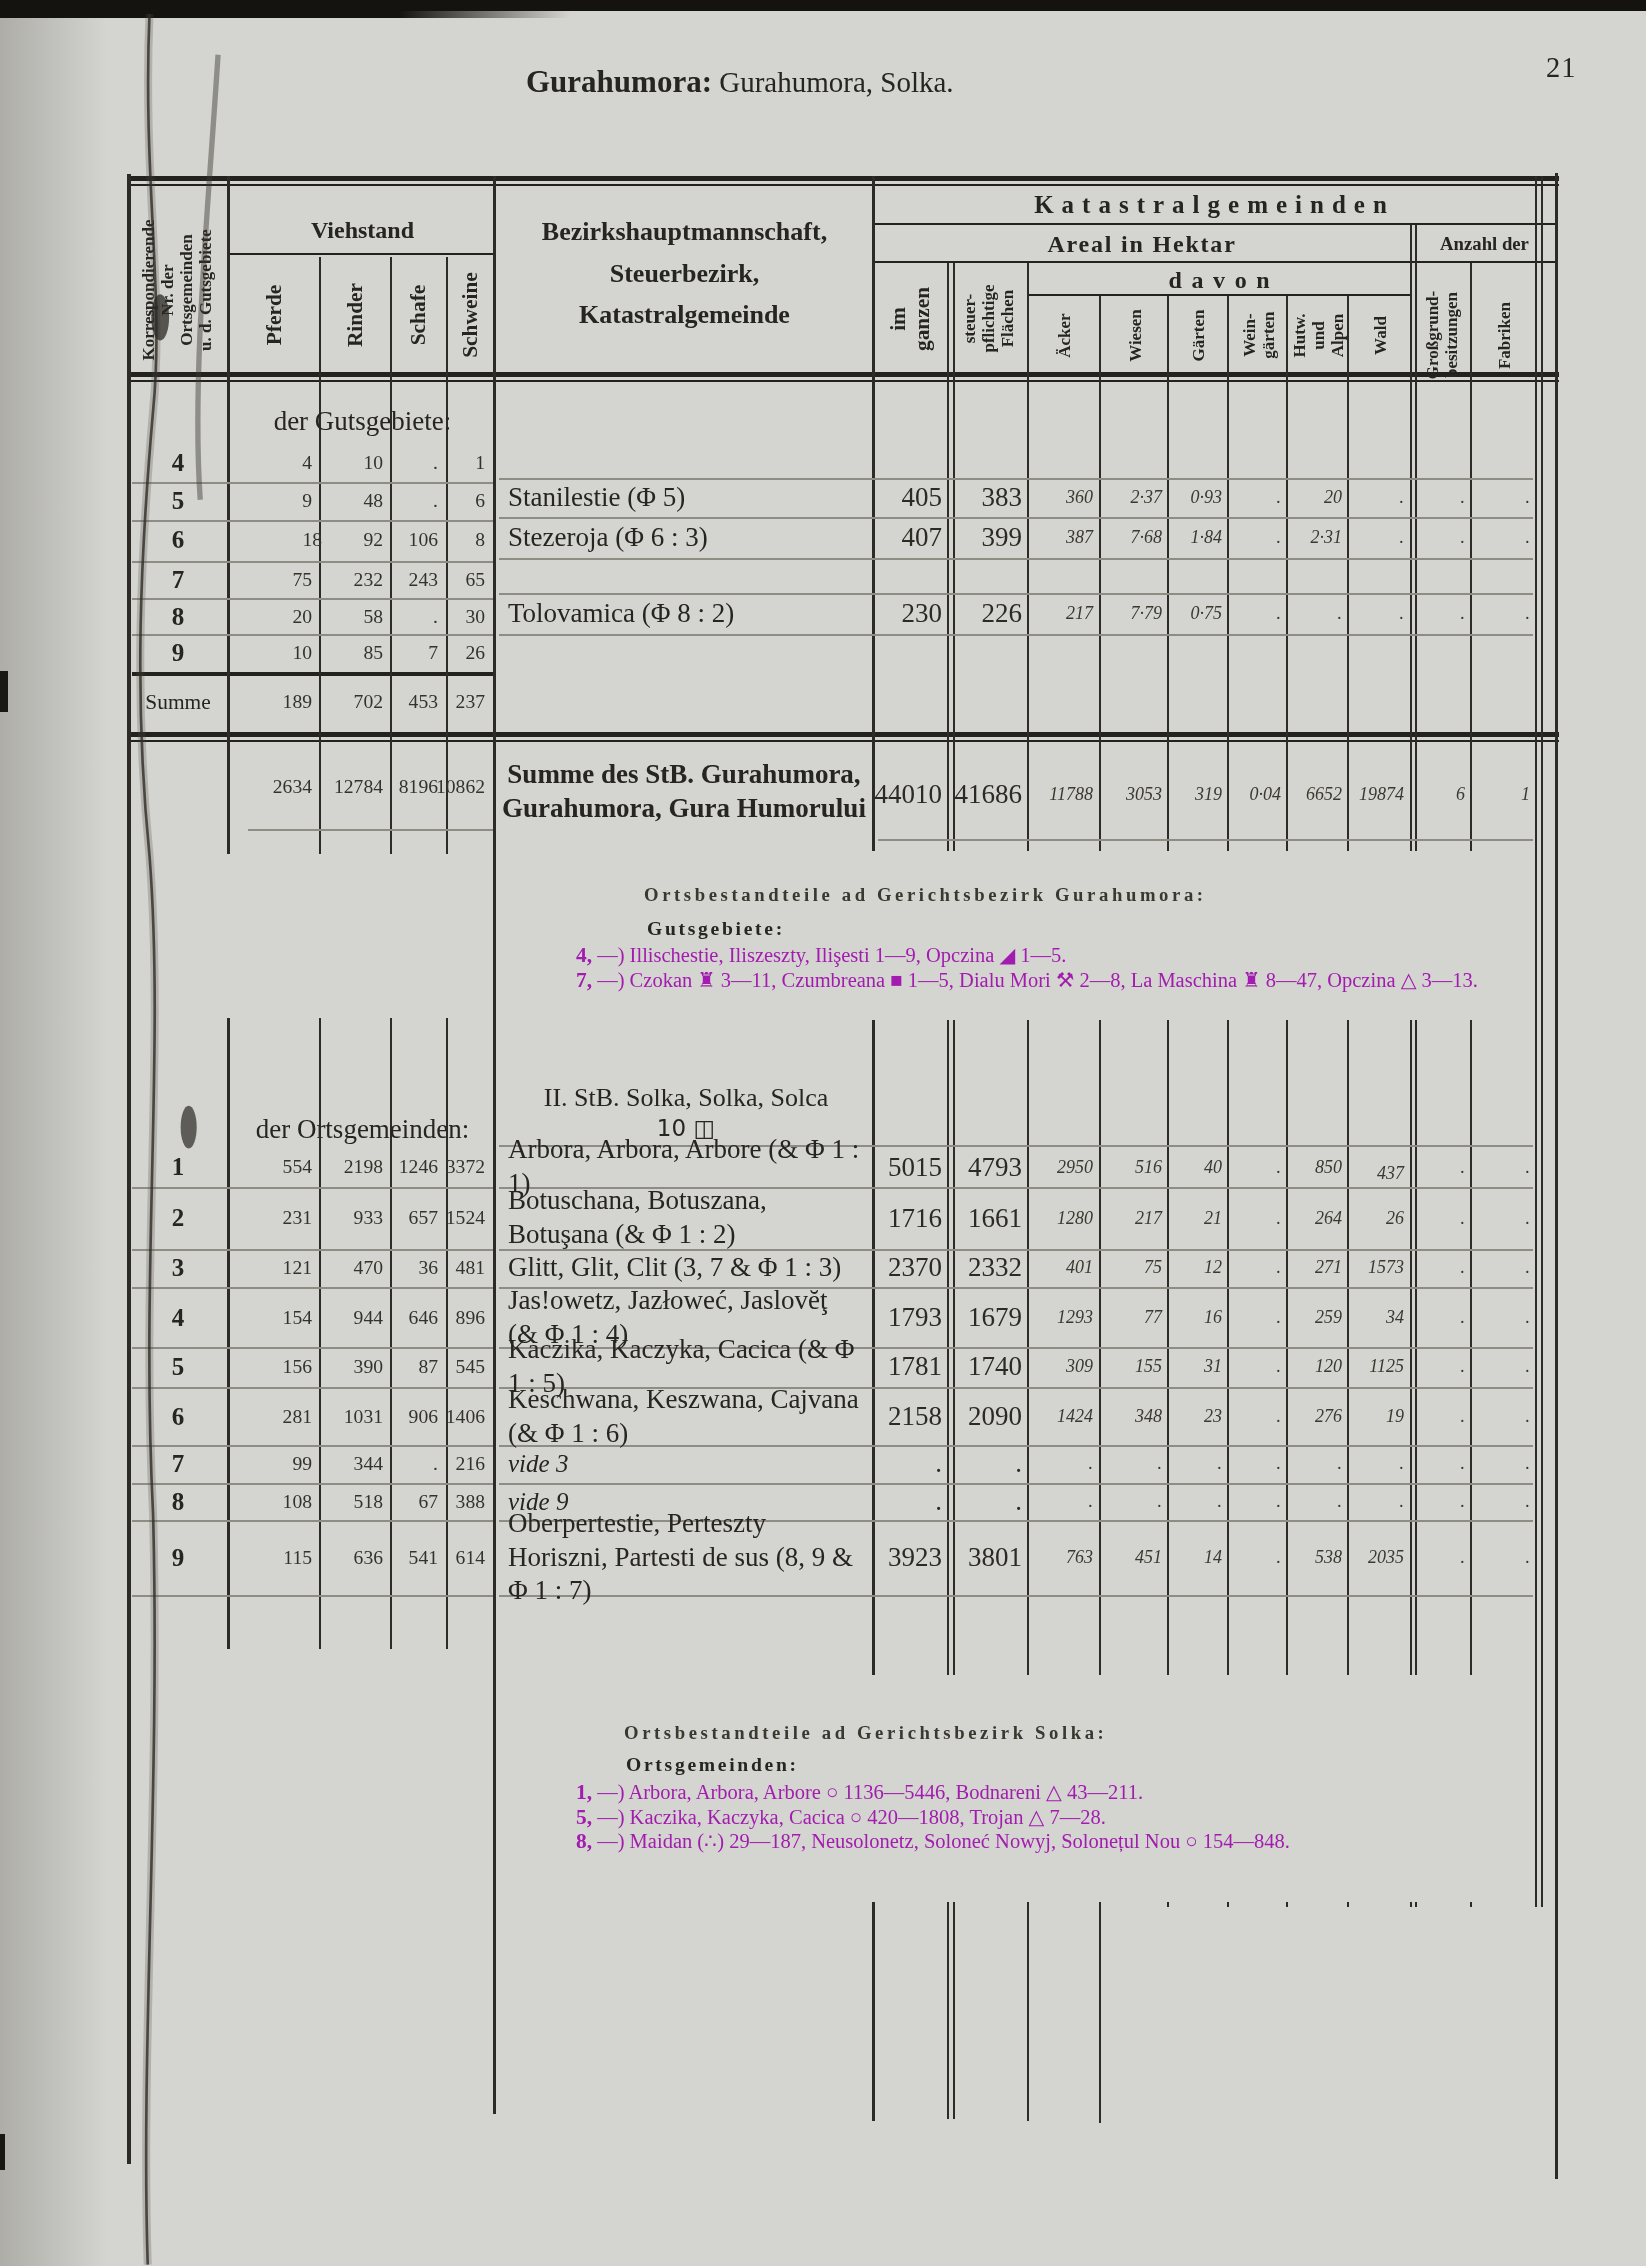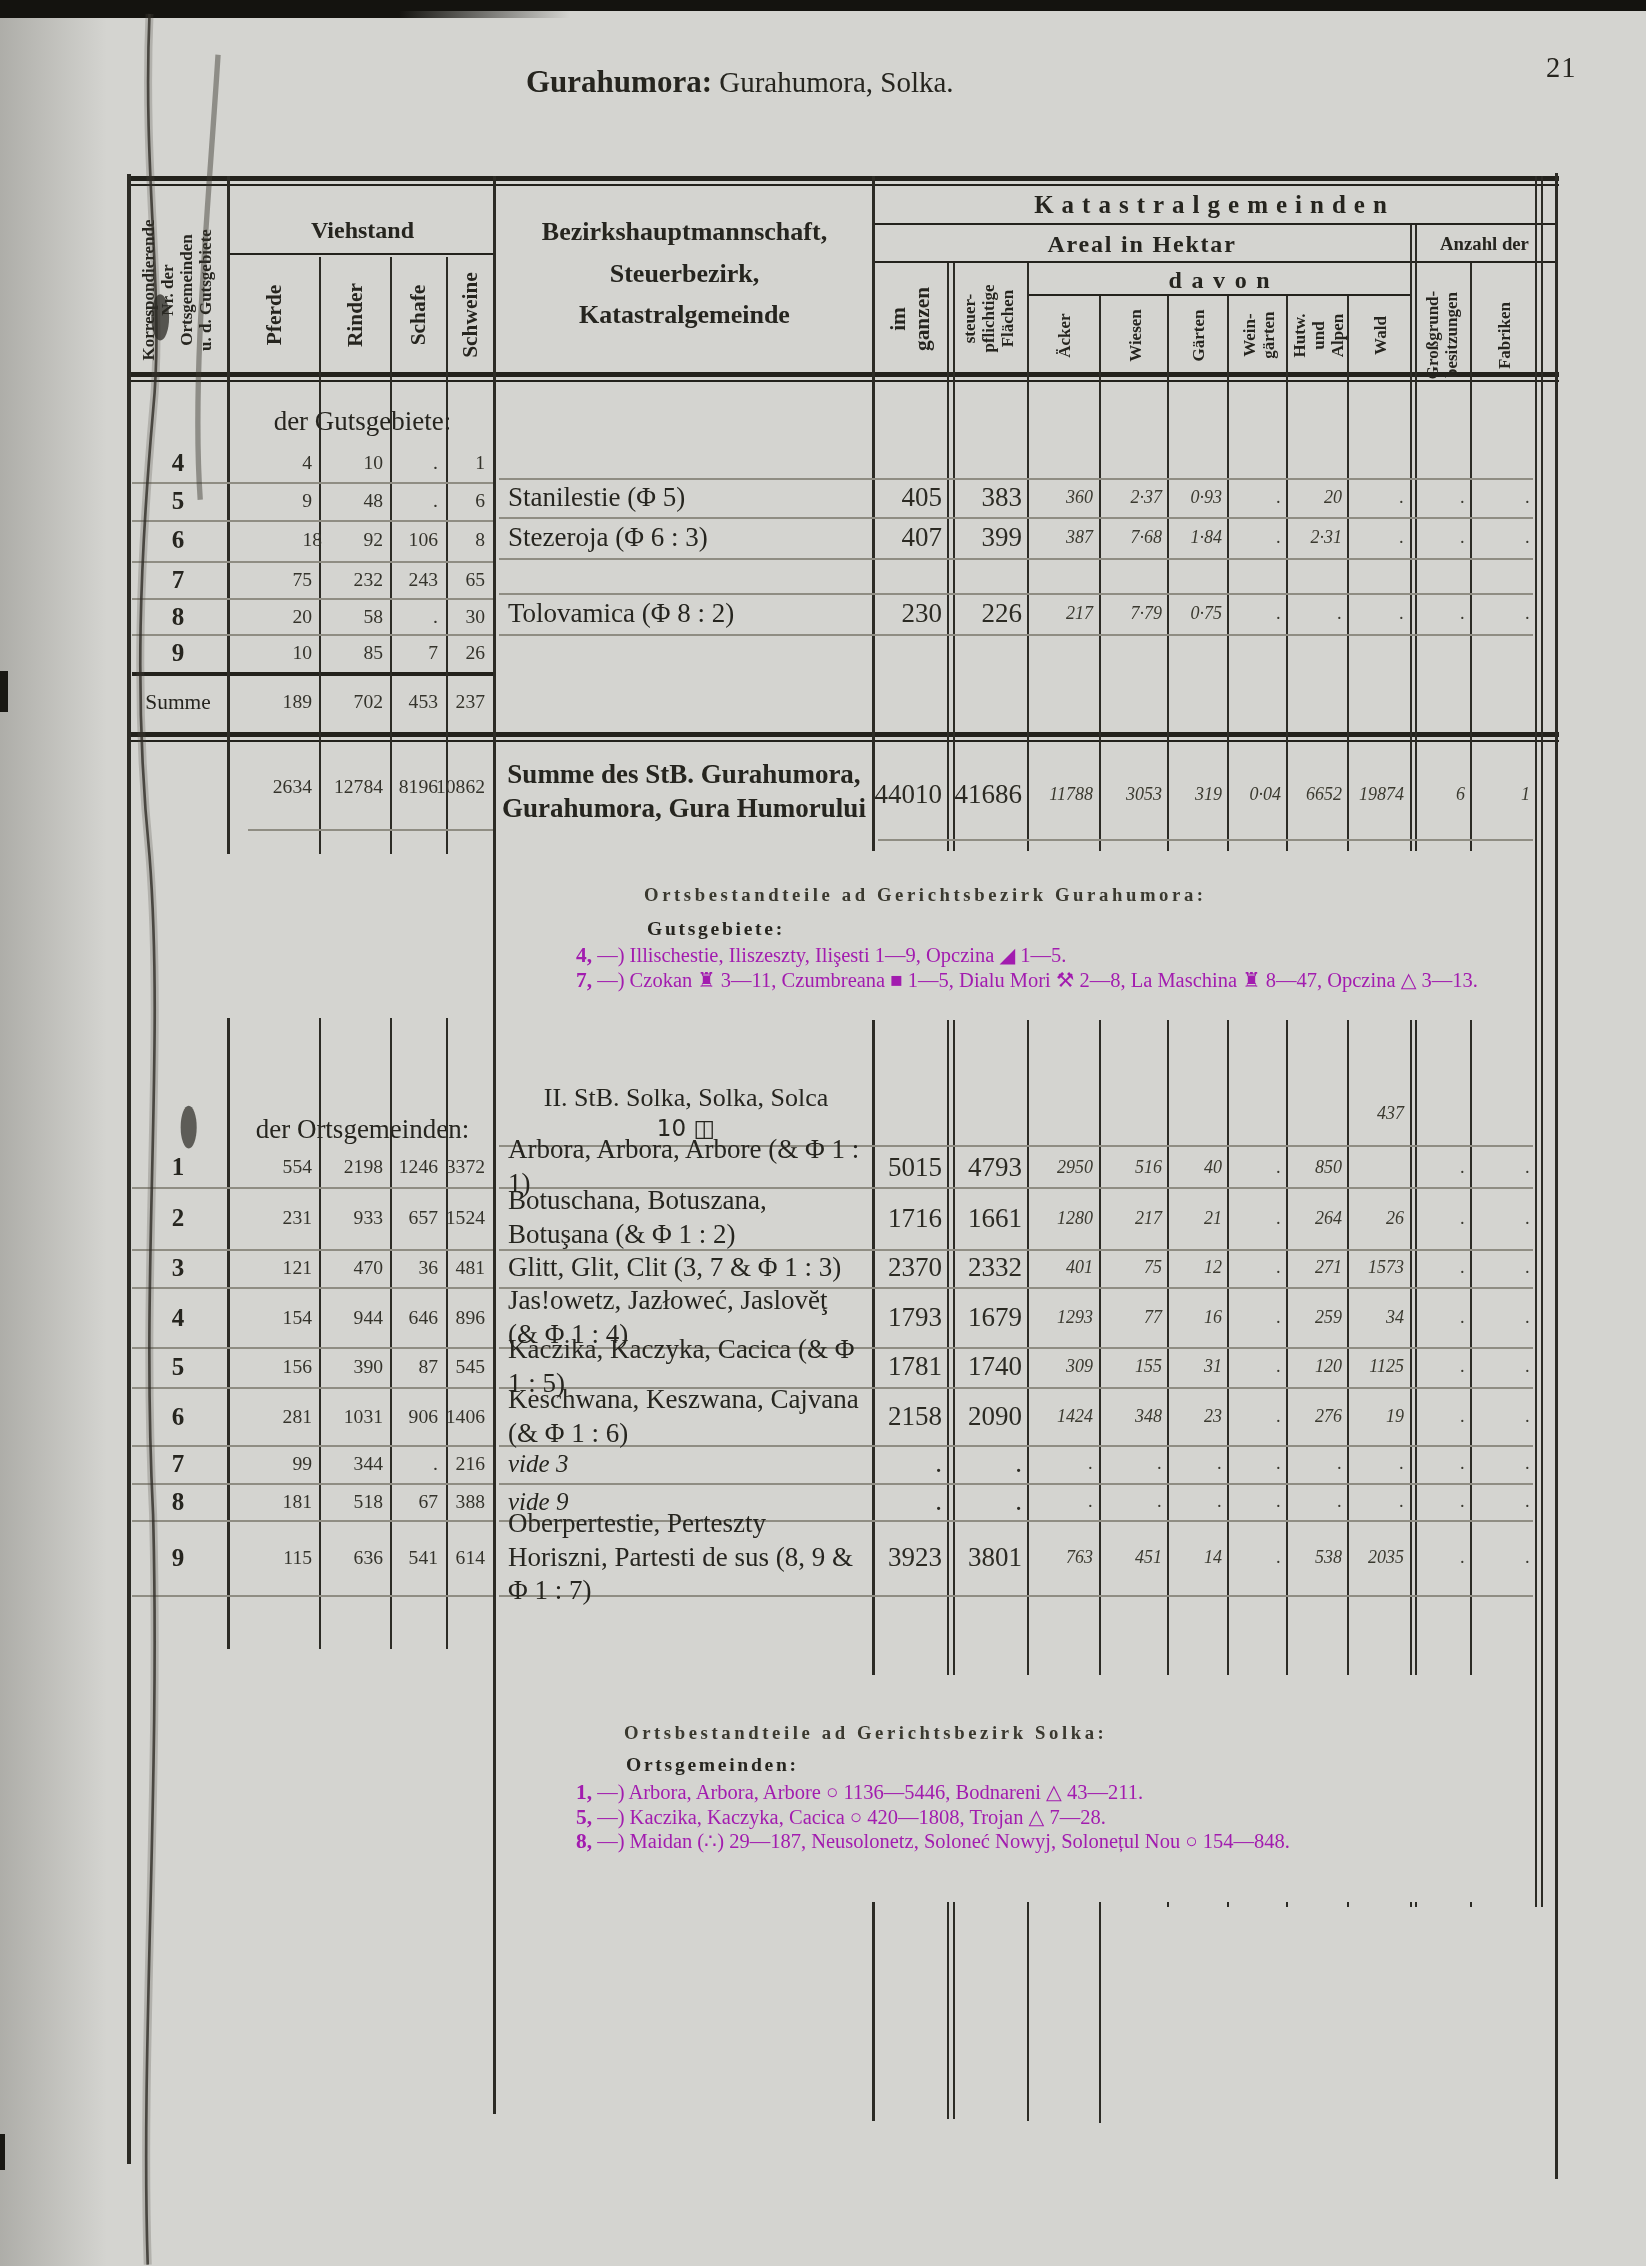--- a/index.html
+++ b/index.html
@@ -291,21 +291,21 @@
     <div class="cell viehval" style="left: 392px; top: 1147px; width: 46px; height: 40px; justify-content: flex-end;">1246</div>
     <div class="cell viehval" style="left: 447px; top: 1147px; width: 38px; height: 40px; justify-content: flex-end;">3372</div>
     <div class="cell kgname" style="left: 508px; top: 1147px; width: 356px; height: 40px; justify-content: flex-start; text-align: left; line-height: 1.25;">Arbora, Arbora, Arbore (&amp; Φ 1 : 1)</div>
     <div class="cell numbig" style="left: 873px; top: 1147px; width: 69px; height: 40px; justify-content: flex-end;">5015</div>
     <div class="cell numbig" style="left: 949px; top: 1147px; width: 73px; height: 40px; justify-content: flex-end;">4793</div>
     <div class="cell numsm" style="left: 1029px; top: 1147px; width: 64px; height: 40px; justify-content: flex-end;">2950</div>
     <div class="cell numsm" style="left: 1101px; top: 1147px; width: 61px; height: 40px; justify-content: flex-end;">516</div>
     <div class="cell numsm" style="left: 1169px; top: 1147px; width: 53px; height: 40px; justify-content: flex-end;">40</div>
     <div class="cell numsm" style="left: 1229px; top: 1147px; width: 52px; height: 40px; justify-content: flex-end;">.</div>
     <div class="cell numsm" style="left: 1288px; top: 1147px; width: 54px; height: 40px; justify-content: flex-end;">850</div>
-    <div class="cell numsm" style="left: 1349px; top: 1087px; width: 55px; height: 52px; justify-content: flex-end;">437</div>
+    <div class="cell numsm" style="left: 1349px; top: 1147px; width: 55px; height: 52px; justify-content: flex-end;">437</div>
     <div class="cell numsm" style="left: 1412px; top: 1147px; width: 53px; height: 40px; justify-content: flex-end;">.</div>
     <div class="cell numsm" style="left: 1472px; top: 1147px; width: 58px; height: 40px; justify-content: flex-end;">.</div>
     <div class="hlight" style="left: 132px; top: 1187px; width: 361px; height: 1.8px;"></div>
     <div class="hlight" style="left: 499px; top: 1187px; width: 1034px; height: 1.8px;"></div>
     <div class="cell corrnum" style="left: 127px; top: 1187px; width: 102px; height: 62px;">2</div>
     <div class="cell viehval" style="left: 230px; top: 1187px; width: 82px; height: 62px; justify-content: flex-end;">231</div>
     <div class="cell viehval" style="left: 321px; top: 1187px; width: 62px; height: 62px; justify-content: flex-end;">933</div>
     <div class="cell viehval" style="left: 392px; top: 1187px; width: 46px; height: 62px; justify-content: flex-end;">657</div>
     <div class="cell viehval" style="left: 447px; top: 1187px; width: 38px; height: 62px; justify-content: flex-end;">1524</div>
     <div class="cell kgname" style="left: 508px; top: 1187px; width: 356px; height: 62px; justify-content: flex-start; text-align: left; line-height: 1.25;">Botuschana, Botuszana, Botuşana (&amp; Φ 1 : 2)</div>
@@ -405,21 +405,21 @@
     <div class="cell numsm" style="left: 1101px; top: 1445px; width: 61px; height: 37px; justify-content: flex-end;">.</div>
     <div class="cell numsm" style="left: 1169px; top: 1445px; width: 53px; height: 37px; justify-content: flex-end;">.</div>
     <div class="cell numsm" style="left: 1229px; top: 1445px; width: 52px; height: 37px; justify-content: flex-end;">.</div>
     <div class="cell numsm" style="left: 1288px; top: 1445px; width: 54px; height: 37px; justify-content: flex-end;">.</div>
     <div class="cell numsm" style="left: 1349px; top: 1445px; width: 55px; height: 37px; justify-content: flex-end;">.</div>
     <div class="cell numsm" style="left: 1412px; top: 1445px; width: 53px; height: 37px; justify-content: flex-end;">.</div>
     <div class="cell numsm" style="left: 1472px; top: 1445px; width: 58px; height: 37px; justify-content: flex-end;">.</div>
     <div class="hlight" style="left: 132px; top: 1483px; width: 361px; height: 1.8px;"></div>
     <div class="hlight" style="left: 499px; top: 1483px; width: 1034px; height: 1.8px;"></div>
     <div class="cell corrnum" style="left: 127px; top: 1483px; width: 102px; height: 37px;">8</div>
-    <div class="cell viehval" style="left: 230px; top: 1483px; width: 82px; height: 37px; justify-content: flex-end;">181</div>
+    <div class="cell viehval" style="left: 230px; top: 1483px; width: 82px; height: 37px; justify-content: flex-end;">108</div>
     <div class="cell viehval" style="left: 321px; top: 1483px; width: 62px; height: 37px; justify-content: flex-end;">518</div>
     <div class="cell viehval" style="left: 392px; top: 1483px; width: 46px; height: 37px; justify-content: flex-end;">67</div>
     <div class="cell viehval" style="left: 447px; top: 1483px; width: 38px; height: 37px; justify-content: flex-end;">388</div>
     <div class="cell vide" style="left: 508px; top: 1483px; width: 356px; height: 37px; justify-content: flex-start; text-align: left; line-height: 1.25;">vide 9</div>
     <div class="cell numbig" style="left: 873px; top: 1483px; width: 69px; height: 37px; justify-content: flex-end;">.</div>
     <div class="cell numbig" style="left: 949px; top: 1483px; width: 73px; height: 37px; justify-content: flex-end;">.</div>
     <div class="cell numsm" style="left: 1029px; top: 1483px; width: 64px; height: 37px; justify-content: flex-end;">.</div>
     <div class="cell numsm" style="left: 1101px; top: 1483px; width: 61px; height: 37px; justify-content: flex-end;">.</div>
     <div class="cell numsm" style="left: 1169px; top: 1483px; width: 53px; height: 37px; justify-content: flex-end;">.</div>
     <div class="cell numsm" style="left: 1229px; top: 1483px; width: 52px; height: 37px; justify-content: flex-end;">.</div>

